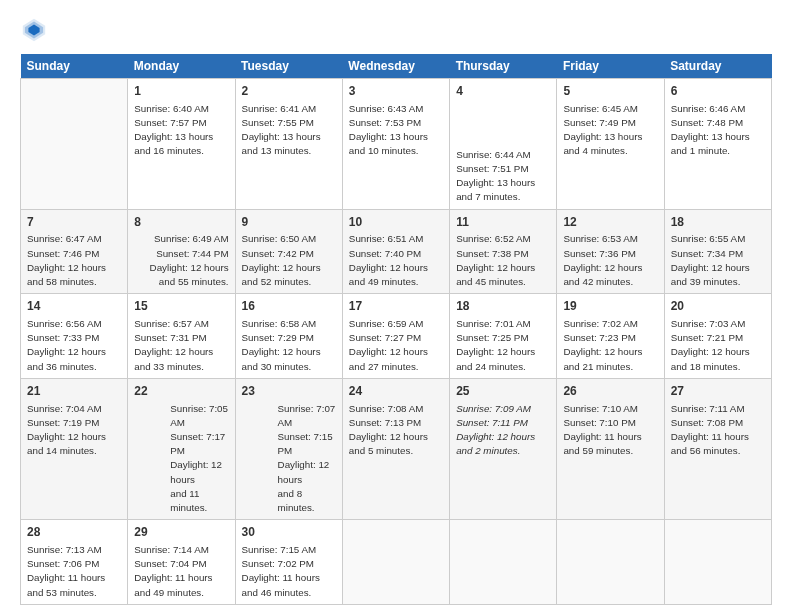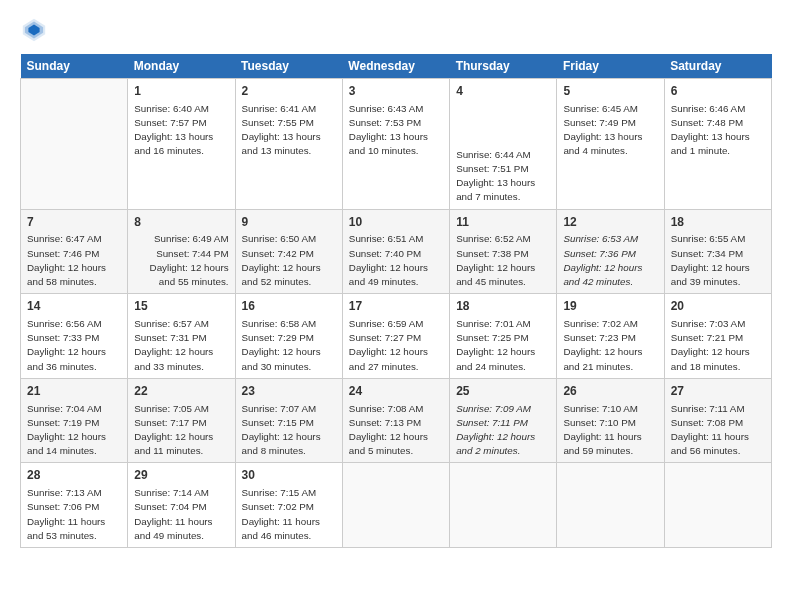--- a/index.html
+++ b/index.html
@@ -202,21 +202,21 @@
           </td>
           <td>
             <span class="day-num">11</span>
             <div class="day-info" style="white-space: pre-line;">Sunrise: 6:52 AM
 Sunset: 7:38 PM
 Daylight: 12 hours
 and 45 minutes.</div>
           </td>
           <td>
             <span class="day-num">12</span>
-            <div class="day-info" style="white-space: pre-line; font-style: italic;">Sunrise: 6:53 AM
+            <div class="day-info" style="white-space: pre-line;">Sunrise: 6:53 AM
 Sunset: 7:36 PM
 Daylight: 12 hours
 and 42 minutes.</div>
           </td>
           <td>
             <span class="day-num">18</span>
             <div class="day-info" style="white-space: pre-line;">Sunrise: 6:55 AM
 Sunset: 7:34 PM
 Daylight: 12 hours
 and 39 minutes.</div>
@@ -276,28 +276,28 @@
         <tr class="alt-row">
           <td>
             <span class="day-num">21</span>
             <div class="day-info" style="white-space: pre-line;">Sunrise: 7:04 AM
 Sunset: 7:19 PM
 Daylight: 12 hours
 and 14 minutes.</div>
           </td>
           <td>
             <span class="day-num">22</span>
-            <div class="day-info" style="white-space: pre-line;">Sunrise: 7:05 AM
+            <div class="day-info" style="white-space: pre-line; margin-left: 36px;">Sunrise: 7:05 AM
 Sunset: 7:17 PM
 Daylight: 12 hours
 and 11 minutes.</div>
           </td>
           <td>
             <span class="day-num">23</span>
-            <div class="day-info" style="white-space: pre-line;">Sunrise: 7:07 AM
+            <div class="day-info" style="white-space: pre-line; margin-left: 36px;">Sunrise: 7:07 AM
 Sunset: 7:15 PM
 Daylight: 12 hours
 and 8 minutes.</div>
           </td>
           <td>
             <span class="day-num">24</span>
             <div class="day-info" style="white-space: pre-line;">Sunrise: 7:08 AM
 Sunset: 7:13 PM
 Daylight: 12 hours
 and 5 minutes.</div>

